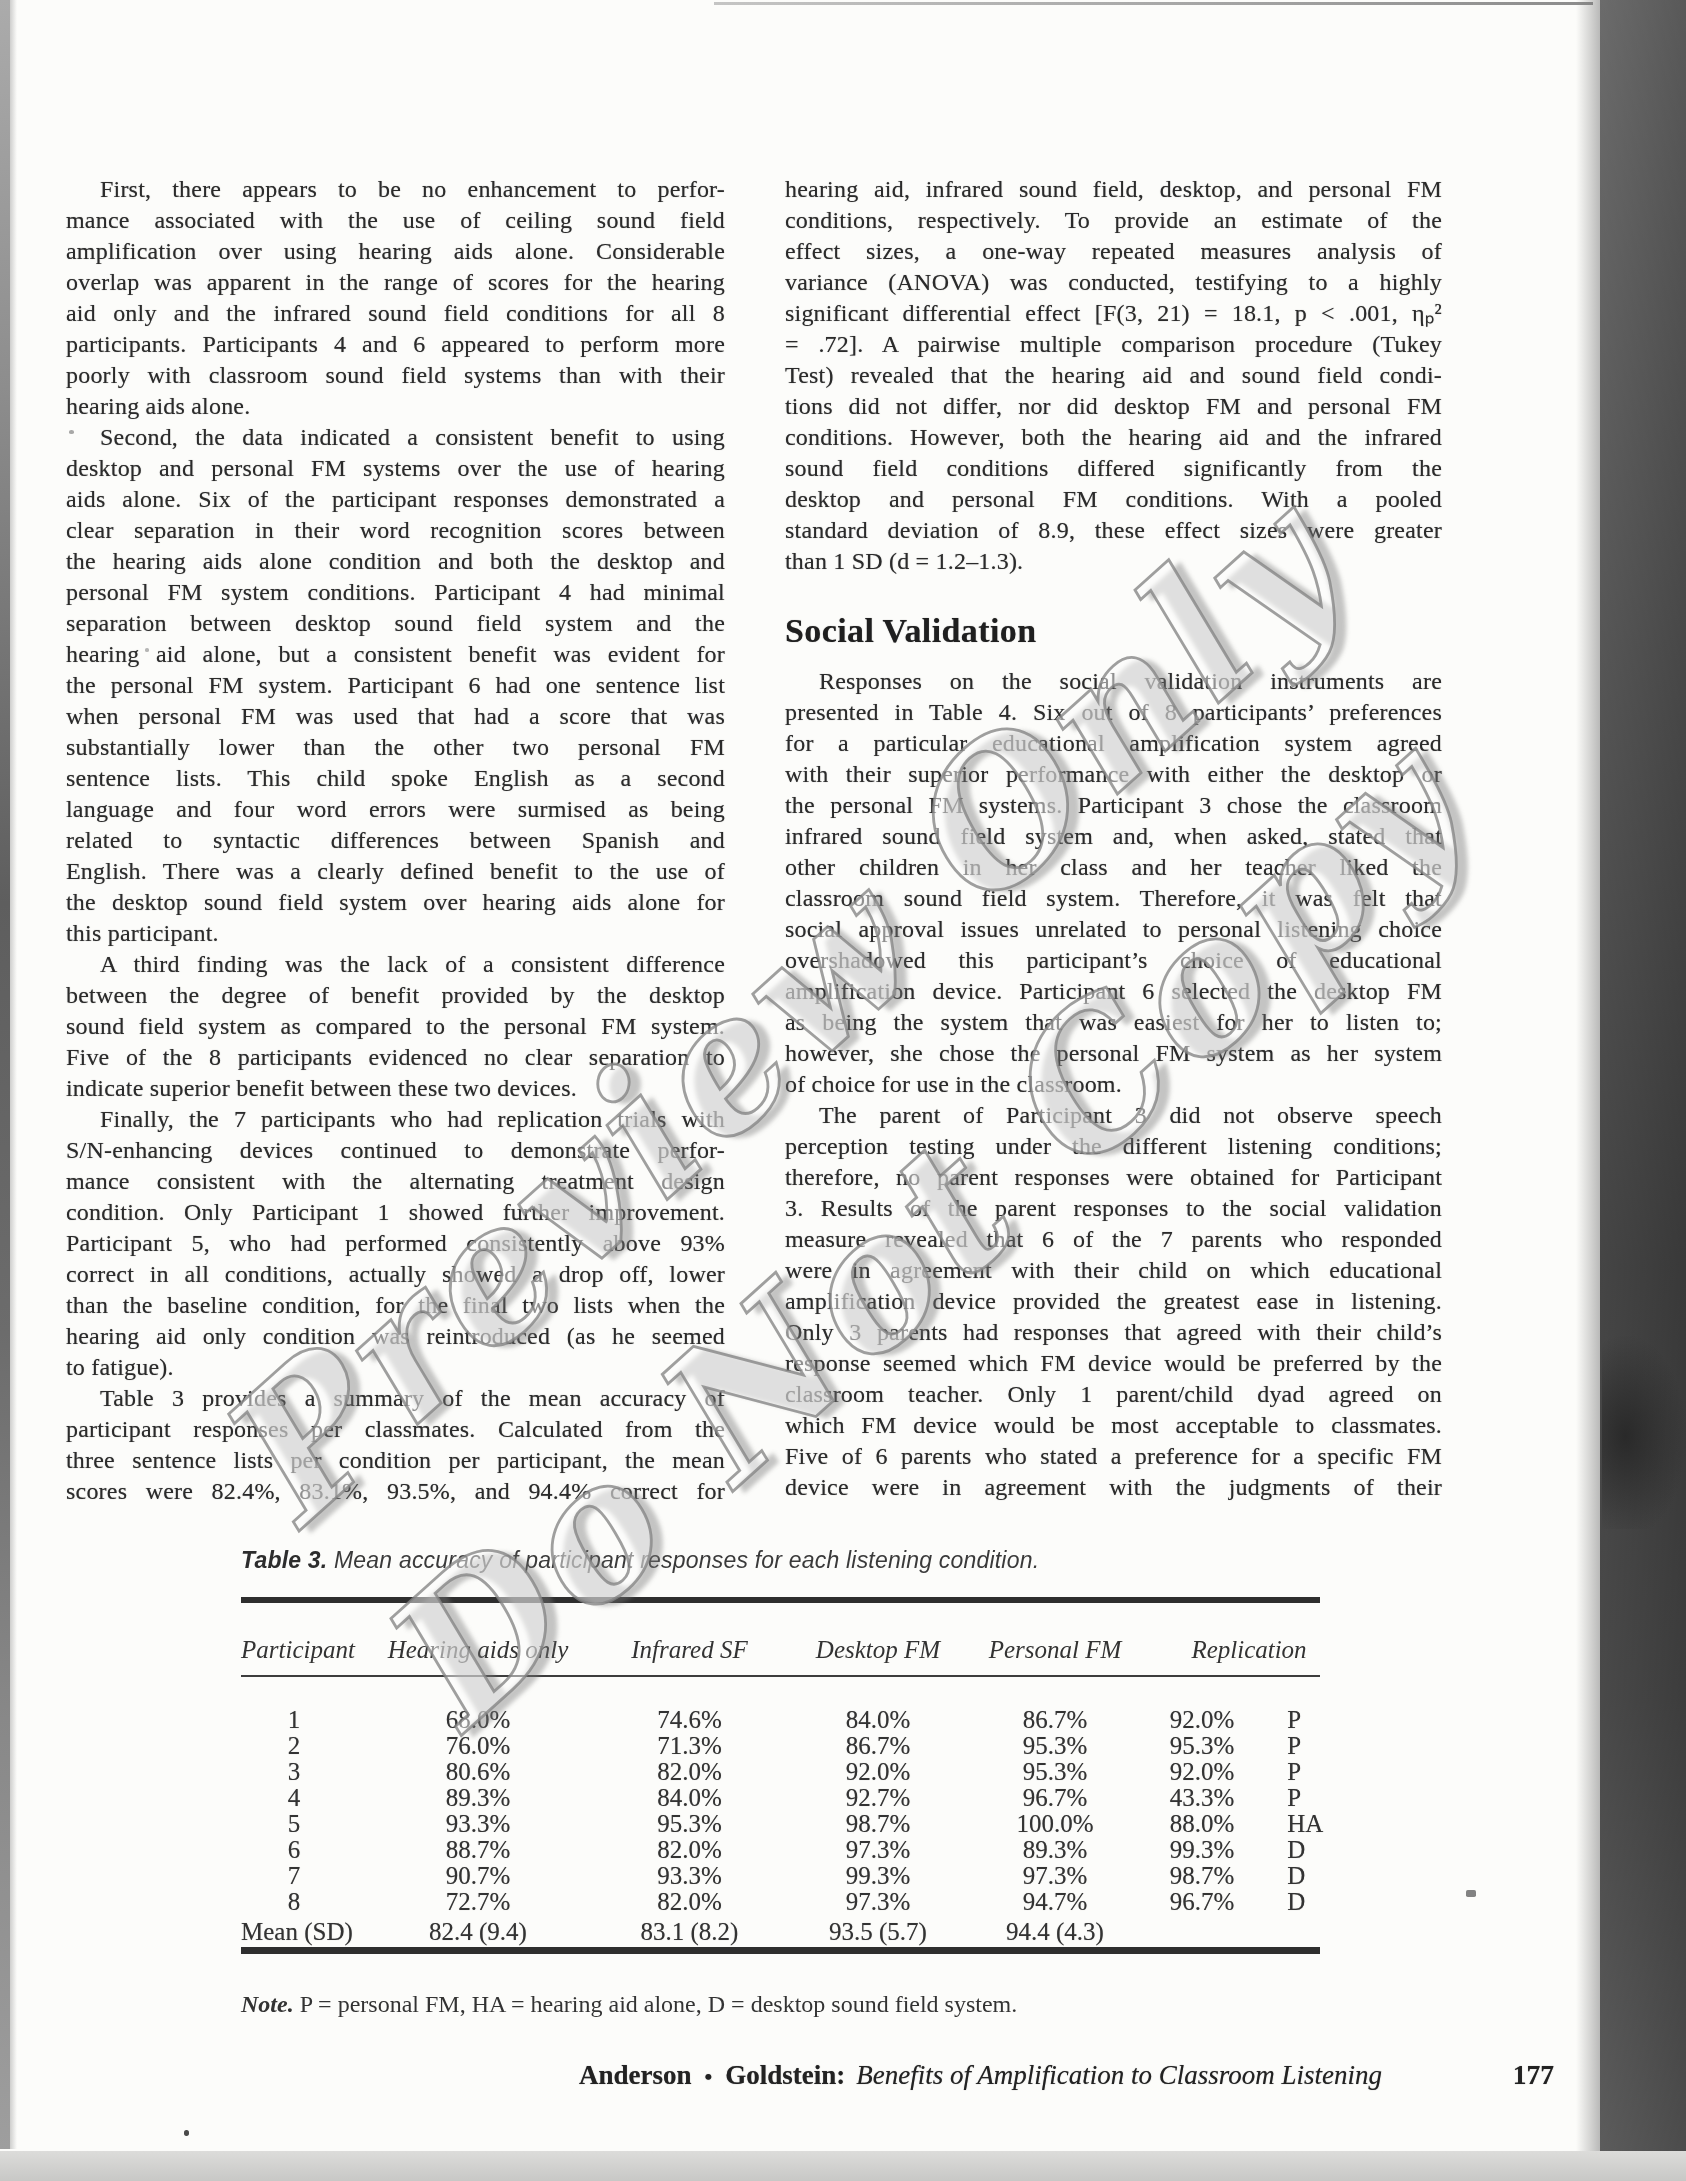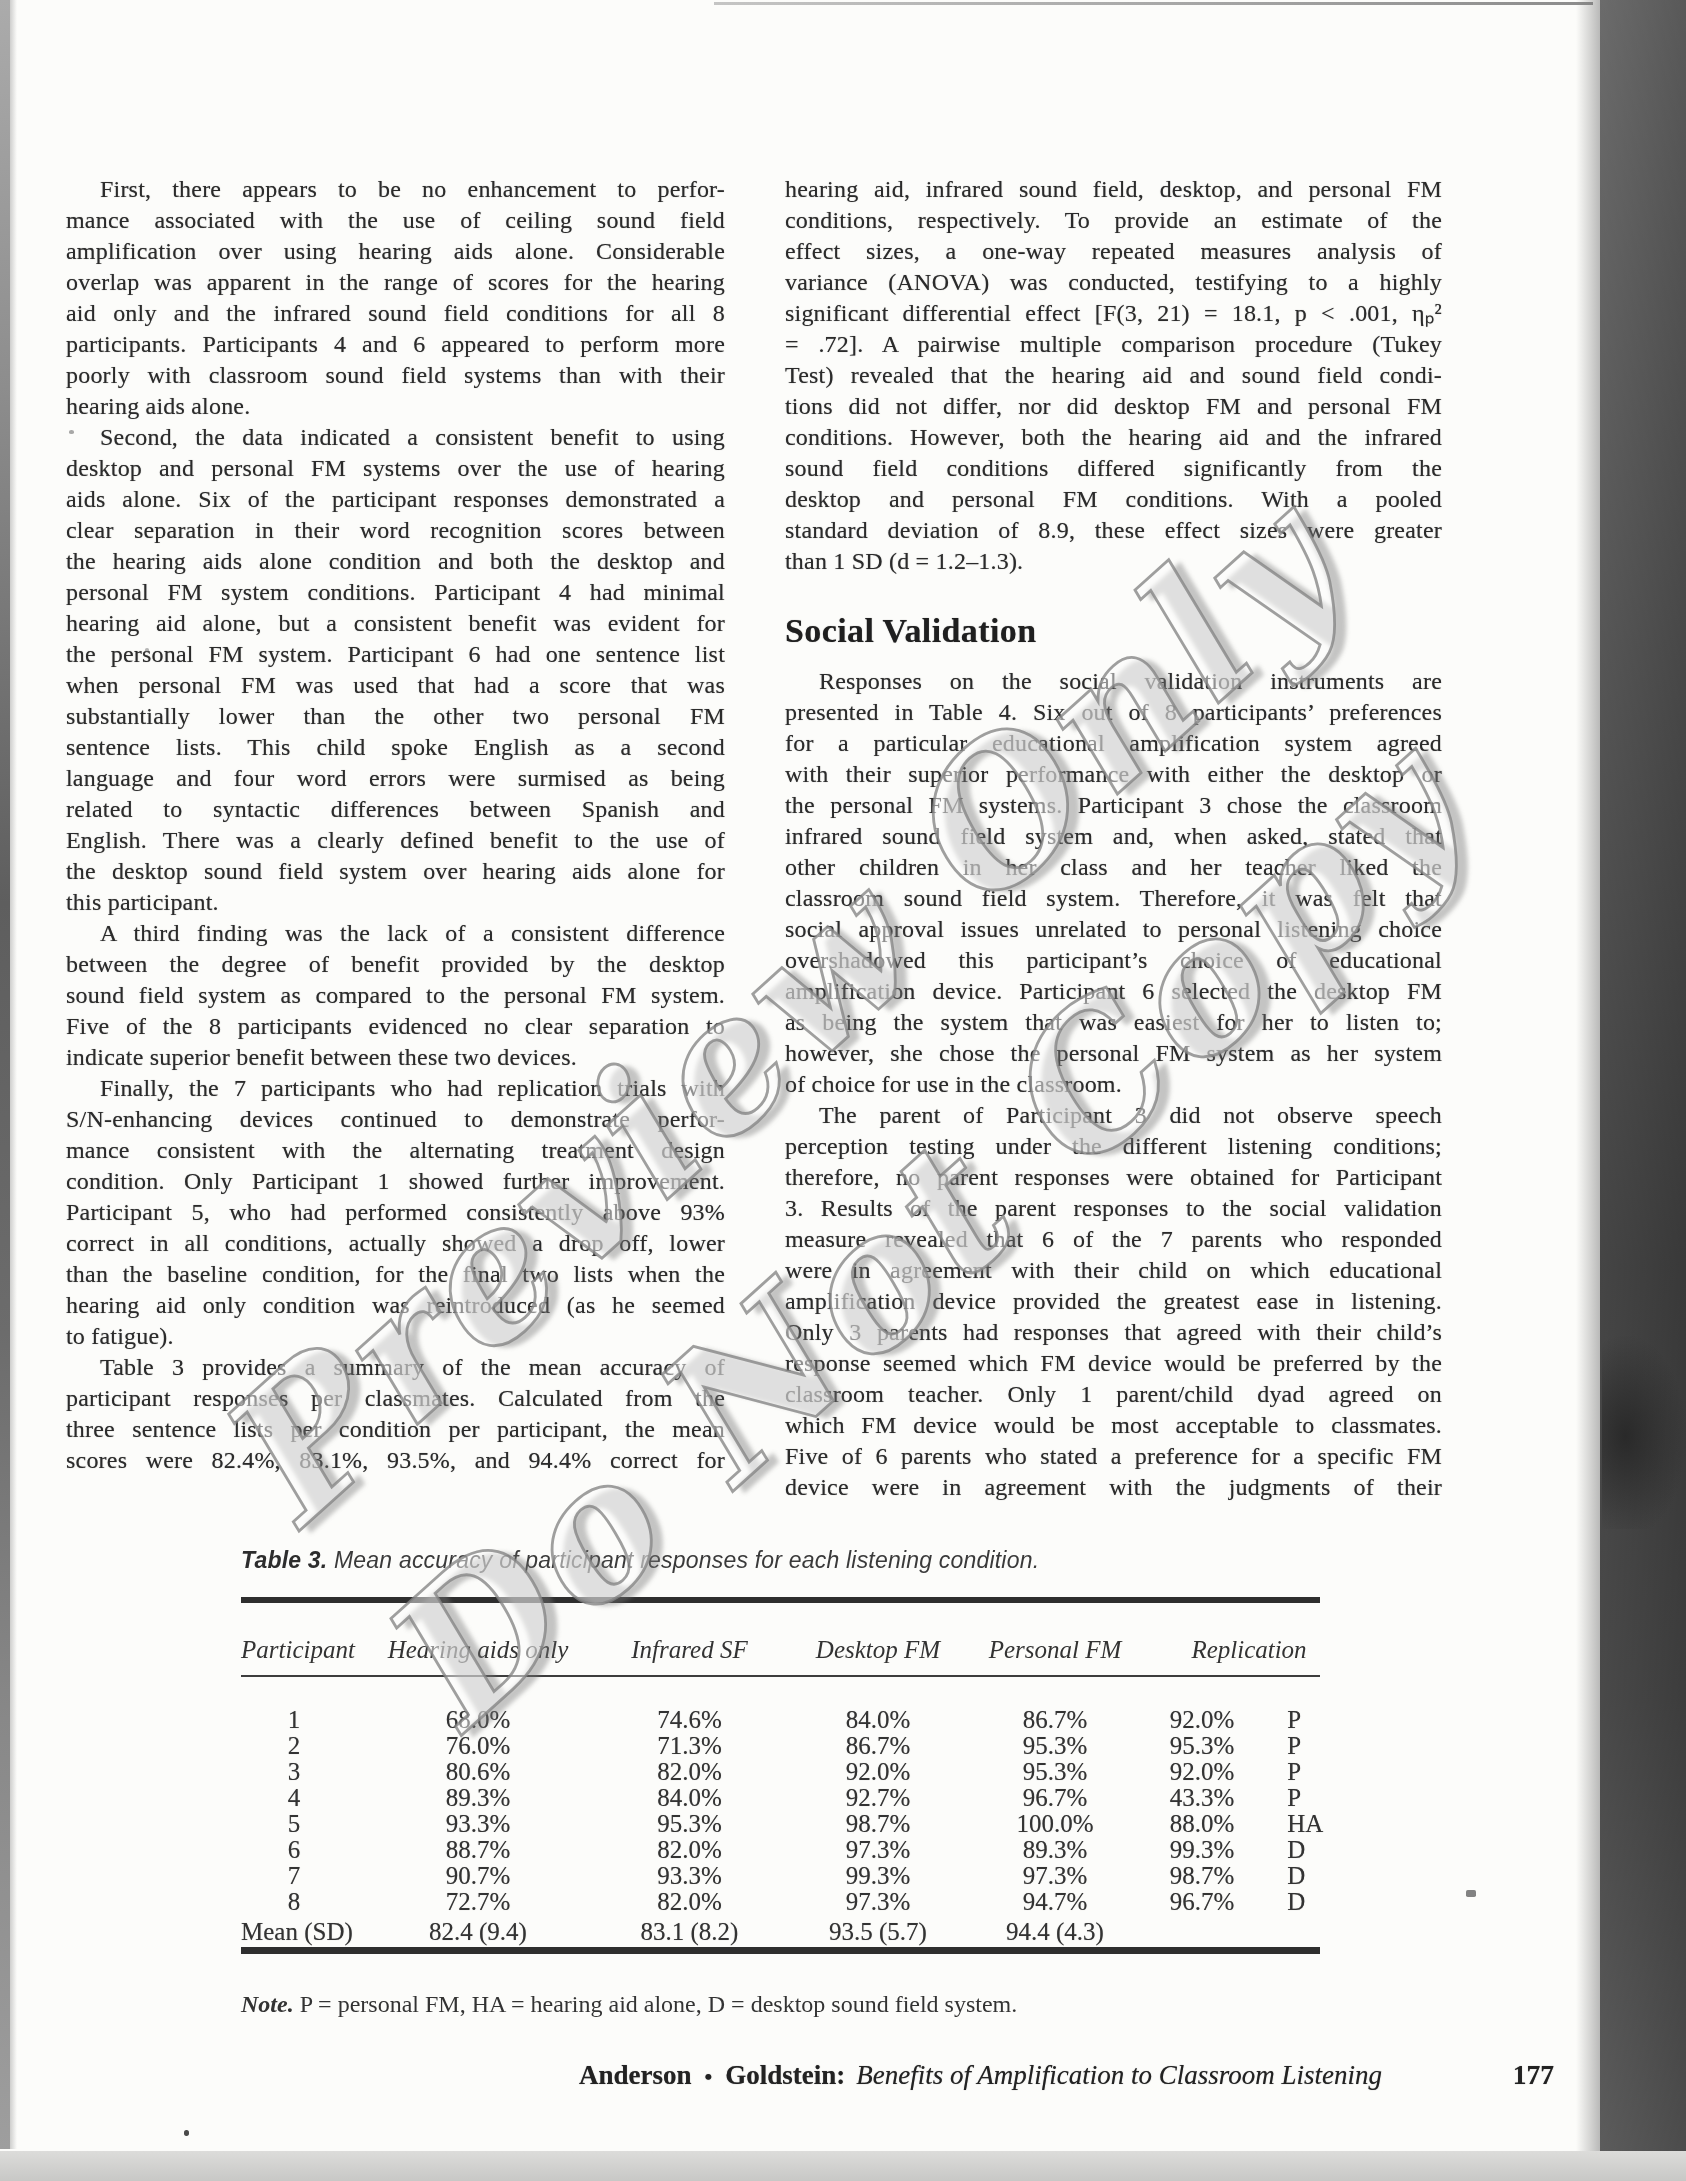--- a/index.html
+++ b/index.html
@@ -128,20 +128,21 @@
       <div class="line">aid only and the infrared sound field conditions for all 8</div>
       <div class="line">participants. Participants 4 and 6 appeared to perform more</div>
       <div class="line">poorly with classroom sound field systems than with their</div>
       <div class="line para-end">hearing aids alone.</div>
       <div class="line indent">Second, the data indicated a consistent benefit to using</div>
       <div class="line">desktop and personal FM systems over the use of hearing</div>
       <div class="line">aids alone. Six of the participant responses demonstrated a</div>
       <div class="line">clear separation in their word recognition scores between</div>
       <div class="line">the hearing aids alone condition and both the desktop and</div>
       <div class="line">personal FM system conditions. Participant 4 had minimal</div>
+      <div class="line">separation between desktop sound field system and the</div>
       <div class="line">hearing aid alone, but a consistent benefit was evident for</div>
       <div class="line">the personal FM system. Participant 6 had one sentence list</div>
       <div class="line">when personal FM was used that had a score that was</div>
       <div class="line">substantially lower than the other two personal FM</div>
       <div class="line">sentence lists. This child spoke English as a second</div>
       <div class="line">language and four word errors were surmised as being</div>
       <div class="line">related to syntactic differences between Spanish and</div>
       <div class="line">English. There was a clearly defined benefit to the use of</div>
       <div class="line">the desktop sound field system over hearing aids alone for</div>
       <div class="line para-end">this participant.</div>

